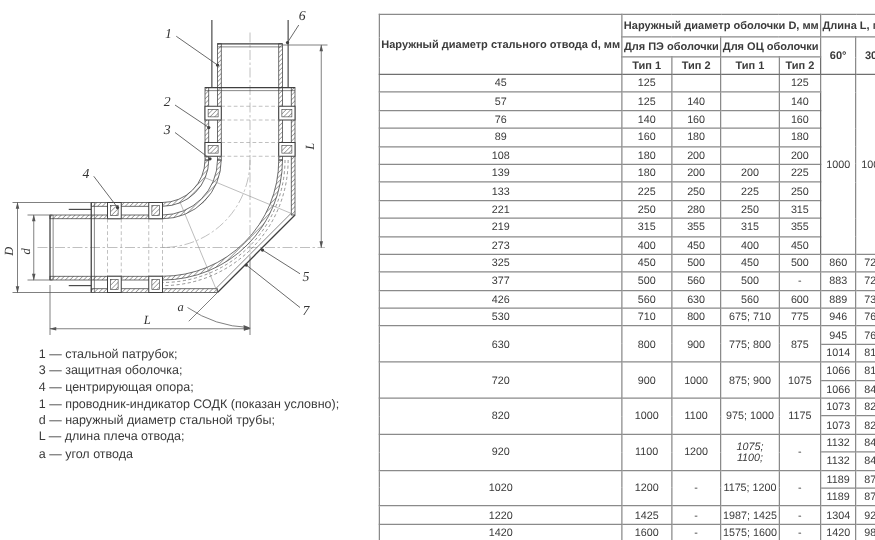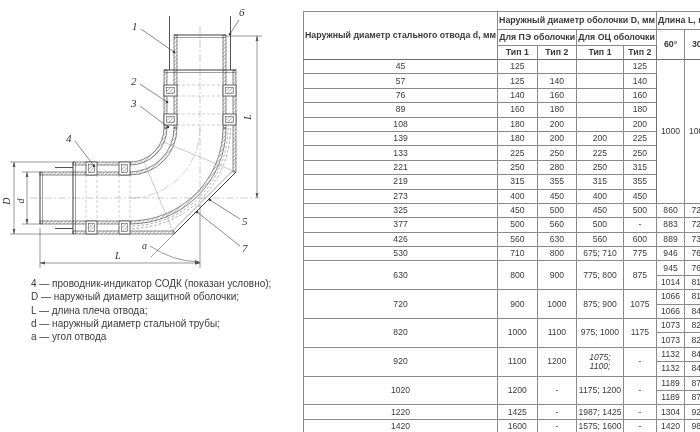--- a/index.html
+++ b/index.html
@@ -176,24 +176,26 @@
     <text class="callout-num" x="132" y="30">1</text>
     <text class="callout-num" x="131" y="85">2</text>
     <text class="callout-num" x="131" y="107">3</text>
     <text class="callout-num" x="66" y="142">4</text>
     <text class="callout-num" x="242" y="225">5</text>
     <text class="callout-num" x="239" y="16">6</text>
     <text class="callout-num" x="242" y="252">7</text>
   </svg>
 
   <div id="legend">
-      <div>4 — проводник-индикатор СОДК (показан условно);</div>
-      <div>D — наружный диаметр защитной оболочки;</div>
+      <div>1 — стальной патрубок;</div>
+      <div>3 — защитная оболочка;</div>
+      <div>4 — центрирующая опора;</div>
+      <div>1 — проводник-индикатор СОДК (показан условно);</div>
+      <div>d — наружный диаметр стальной трубы;</div>
       <div>L — длина плеча отвода;</div>
-      <div>d — наружный диаметр стальной трубы;</div>
       <div>a — угол отвода</div>
     </div>
 
   <table id="spec-table">
     <colgroup>
       <col style="width:105px">
         <col style="width:48px">
         <col style="width:48px">
       <col style="width:48px">
         <col style="width:48px">

